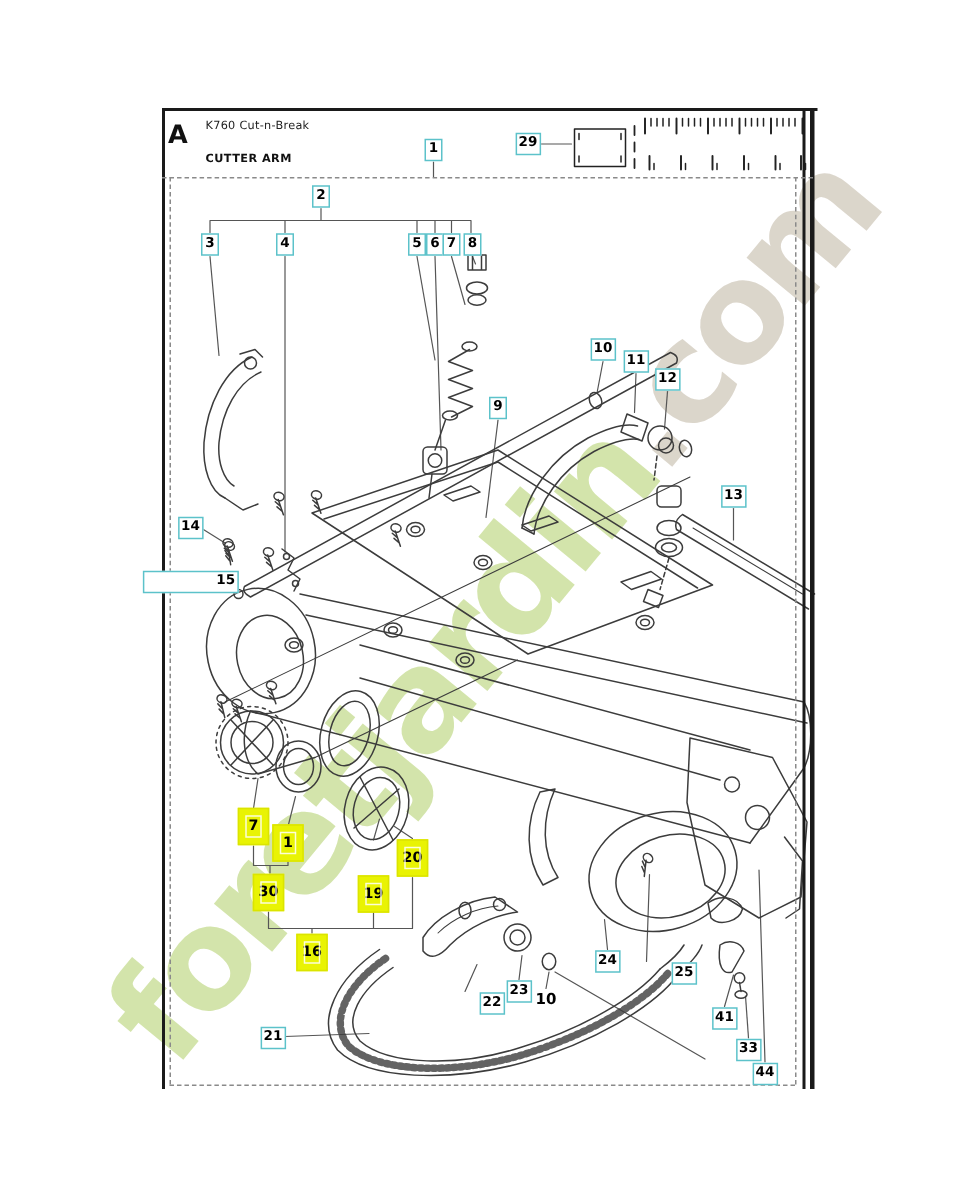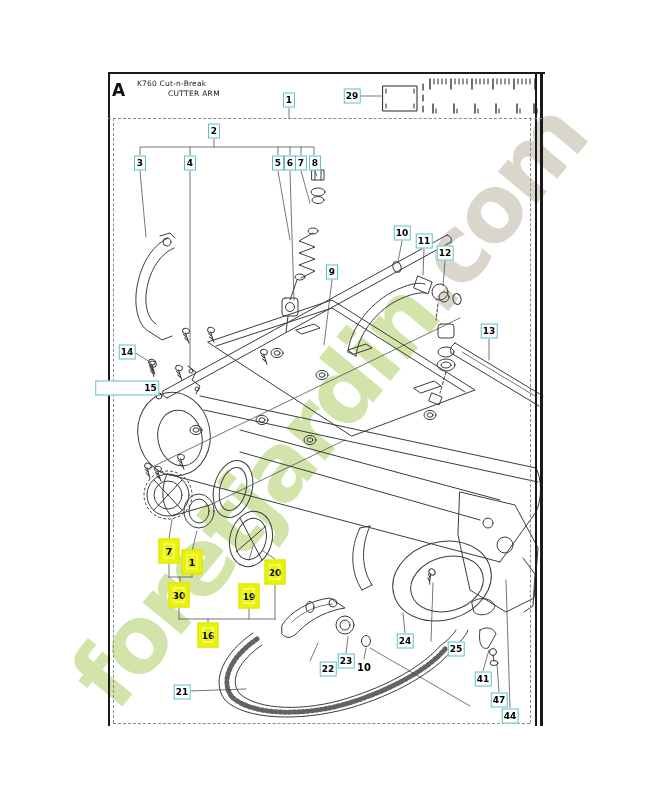--- a/index.html
+++ b/index.html
@@ -7,21 +7,21 @@
        font-family:"DejaVu Sans","Liberation Sans",sans-serif;overflow:hidden;}
   #stage{position:absolute;left:0;top:0;width:652px;height:800px;}
   
   .frame-line{position:absolute;background:#1a1a1a;}
   
   .dash-h{position:absolute;border-top:1px dashed #8a8a8a;height:0;}
   .dash-v{position:absolute;border-left:1px dashed #8a8a8a;width:0;}
   
   #section-letter{position:absolute;left:112px;top:80px;font-size:17px;font-weight:bold;color:#111;}
   #model-name{position:absolute;left:137px;top:79px;font-size:7.5px;color:#222;letter-spacing:.2px;}
-  #sheet-title{position:absolute;left:137px;top:89px;font-size:7.5px;font-weight:normal;color:#111;letter-spacing:.3px;margin-left:31px;}
+  #sheet-title{position:absolute;left:137px;top:101px;font-size:7.5px;font-weight:bold;color:#111;letter-spacing:.3px;}
   
   #labels-layer{position:absolute;left:0;top:0;width:652px;height:800px;}
   .label{position:absolute;transform:translate(-50%,-50%);display:flex;align-items:center;justify-content:center;
          background:#fff;border:1px solid #5cc2ca;color:#000;font-size:9px;font-weight:bold;
          min-width:12px;height:15px;padding:0 1px;box-sizing:border-box;line-height:1;z-index:6;}
   .label.hl{background:#e9f303;border:1px solid #dbe400;min-width:21px;height:25px;font-size:9.5px;z-index:5;}
   .label.hl::before{content:"";position:absolute;left:4px;top:4px;right:4px;bottom:4px;border:1px solid rgba(255,255,255,.85);}
   .label.txt{background:transparent;border:none;font-size:10px;}
   svg{position:absolute;left:0;top:0;}
 </style>
@@ -259,21 +259,21 @@
       <div class="label" style="left: 489px; top: 331px;">13</div>
       <div class="label" style="left: 127px; top: 352px;">14</div>
       <div class="label" style="left: 127px; top: 388px; padding-left: 48px;">15</div>
       <div class="label" style="left: 182px; top: 692px;">21</div>
       <div class="label" style="left: 328px; top: 669px;">22</div>
       <div class="label" style="left: 346px; top: 661px;">23</div>
       <div class="label txt" style="left: 364px; top: 667px;">10</div>
       <div class="label" style="left: 405px; top: 641px; text-align: center;">24</div>
       <div class="label" style="left: 431px; top: 649px; margin-left: 25px;">25</div>
       <div class="label" style="left: 483px; top: 679px;">41</div>
-      <div class="label" style="left: 499px; top: 700px;">47</div>
+      <div class="label" style="left: 499px; top: 700px;">33</div>
       <div class="label" style="left: 510px; top: 716px;">44</div>
       <div class="label" style="left: 352px; top: 96px;">29</div>
       <div class="label hl" style="left: 169px; top: 551px;">7</div>
       <div class="label hl" style="left: 192px; top: 562px;">1</div>
       <div class="label hl" style="left: 179px; top: 595px;">30</div>
       <div class="label hl" style="left: 208px; top: 635px;">16</div>
       <div class="label hl" style="left: 249px; top: 596px;">19</div>
       <div class="label hl" style="left: 275px; top: 572px;">20</div>
     </div>
 </div>

